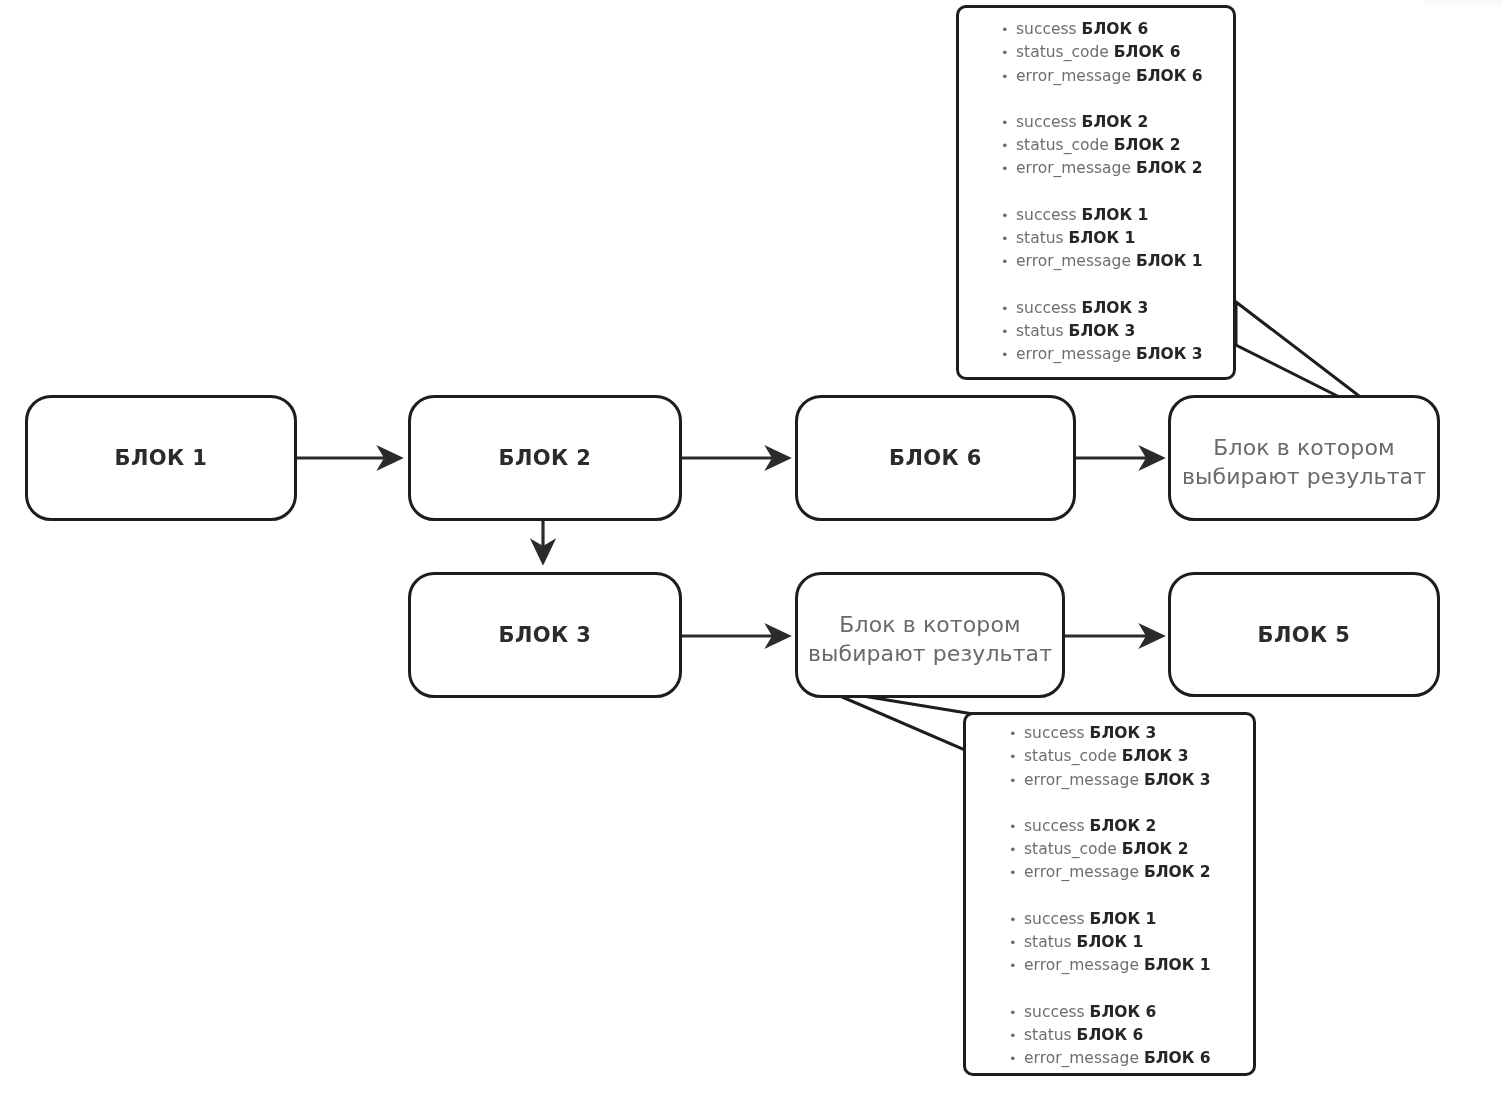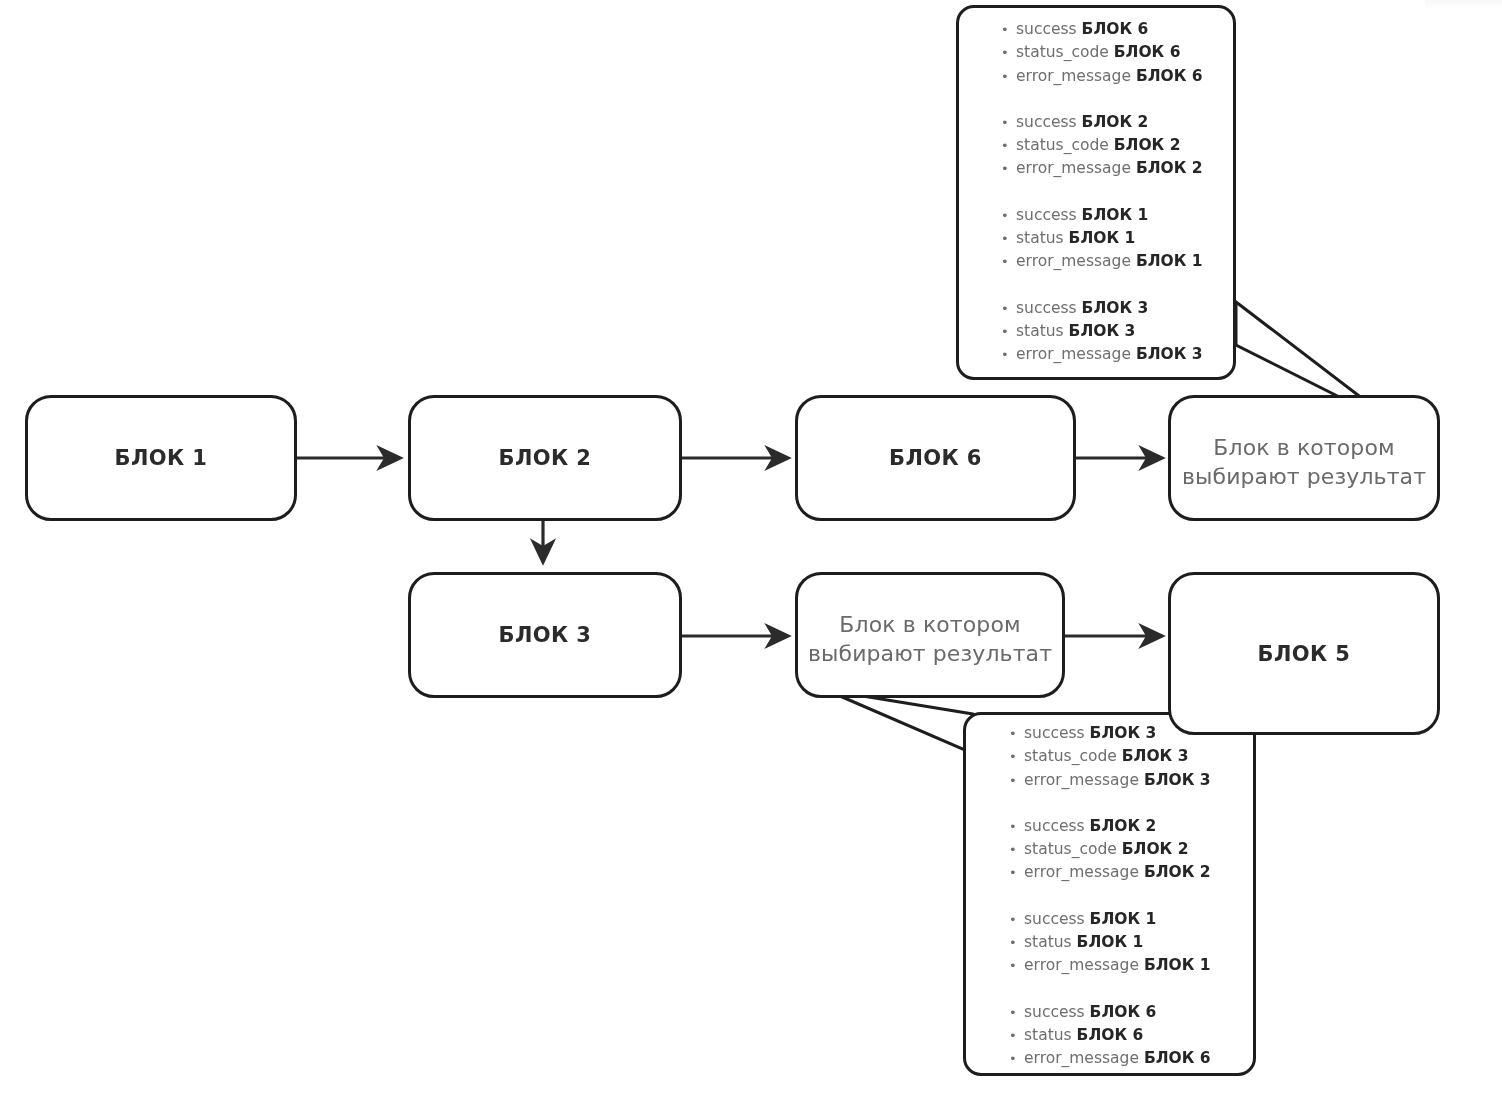--- a/index.html
+++ b/index.html
@@ -52,21 +52,21 @@
     line-height: 1.32;
     letter-spacing: 0.1px;
     margin-top: 8px;
   }
 
   
   .callout {
     position: absolute;
     box-sizing: border-box;
     border: 3px solid #1d1d1d;
-    border-radius: 18px;
+    border-radius: 10px;
     background: #ffffff;
     z-index: 2;
   }
   .callout-list {
     position: absolute;
     left: 42px;
     top: 10px;
     margin: 0;
     padding: 0;
     list-style: none;
@@ -156,21 +156,21 @@
   </div>
 
   <div class="node" style="left:408px; top:572px; width:274px; height:126px;">
     <span class="node-label">БЛОК 3</span>
   </div>
 
   <div class="node soft" style="left:795px; top:572px; width:270px; height:126px;">
     <span class="node-label">Блок в котором выбирают результат</span>
   </div>
 
-  <div class="node" style="left:1168px; top:572px; width:272px; height:163px;">
+  <div class="node" style="left:1168px; top:572px; width:272px; height:125px;">
     <span class="node-label">БЛОК 5</span>
   </div>
 
   <div class="callout" style="left:956px; top:5px; width:280px; height:375px;">
     <div class="callout-list">
 
       <span class="cl-item"><span>success</span>&nbsp;<span class="strong">БЛОК 6</span></span>
       <span class="cl-item"><span>status_code</span>&nbsp;<span class="strong">БЛОК 6</span></span>
       <span class="cl-item"><span>error_message</span>&nbsp;<span class="strong">БЛОК 6</span></span>
 

